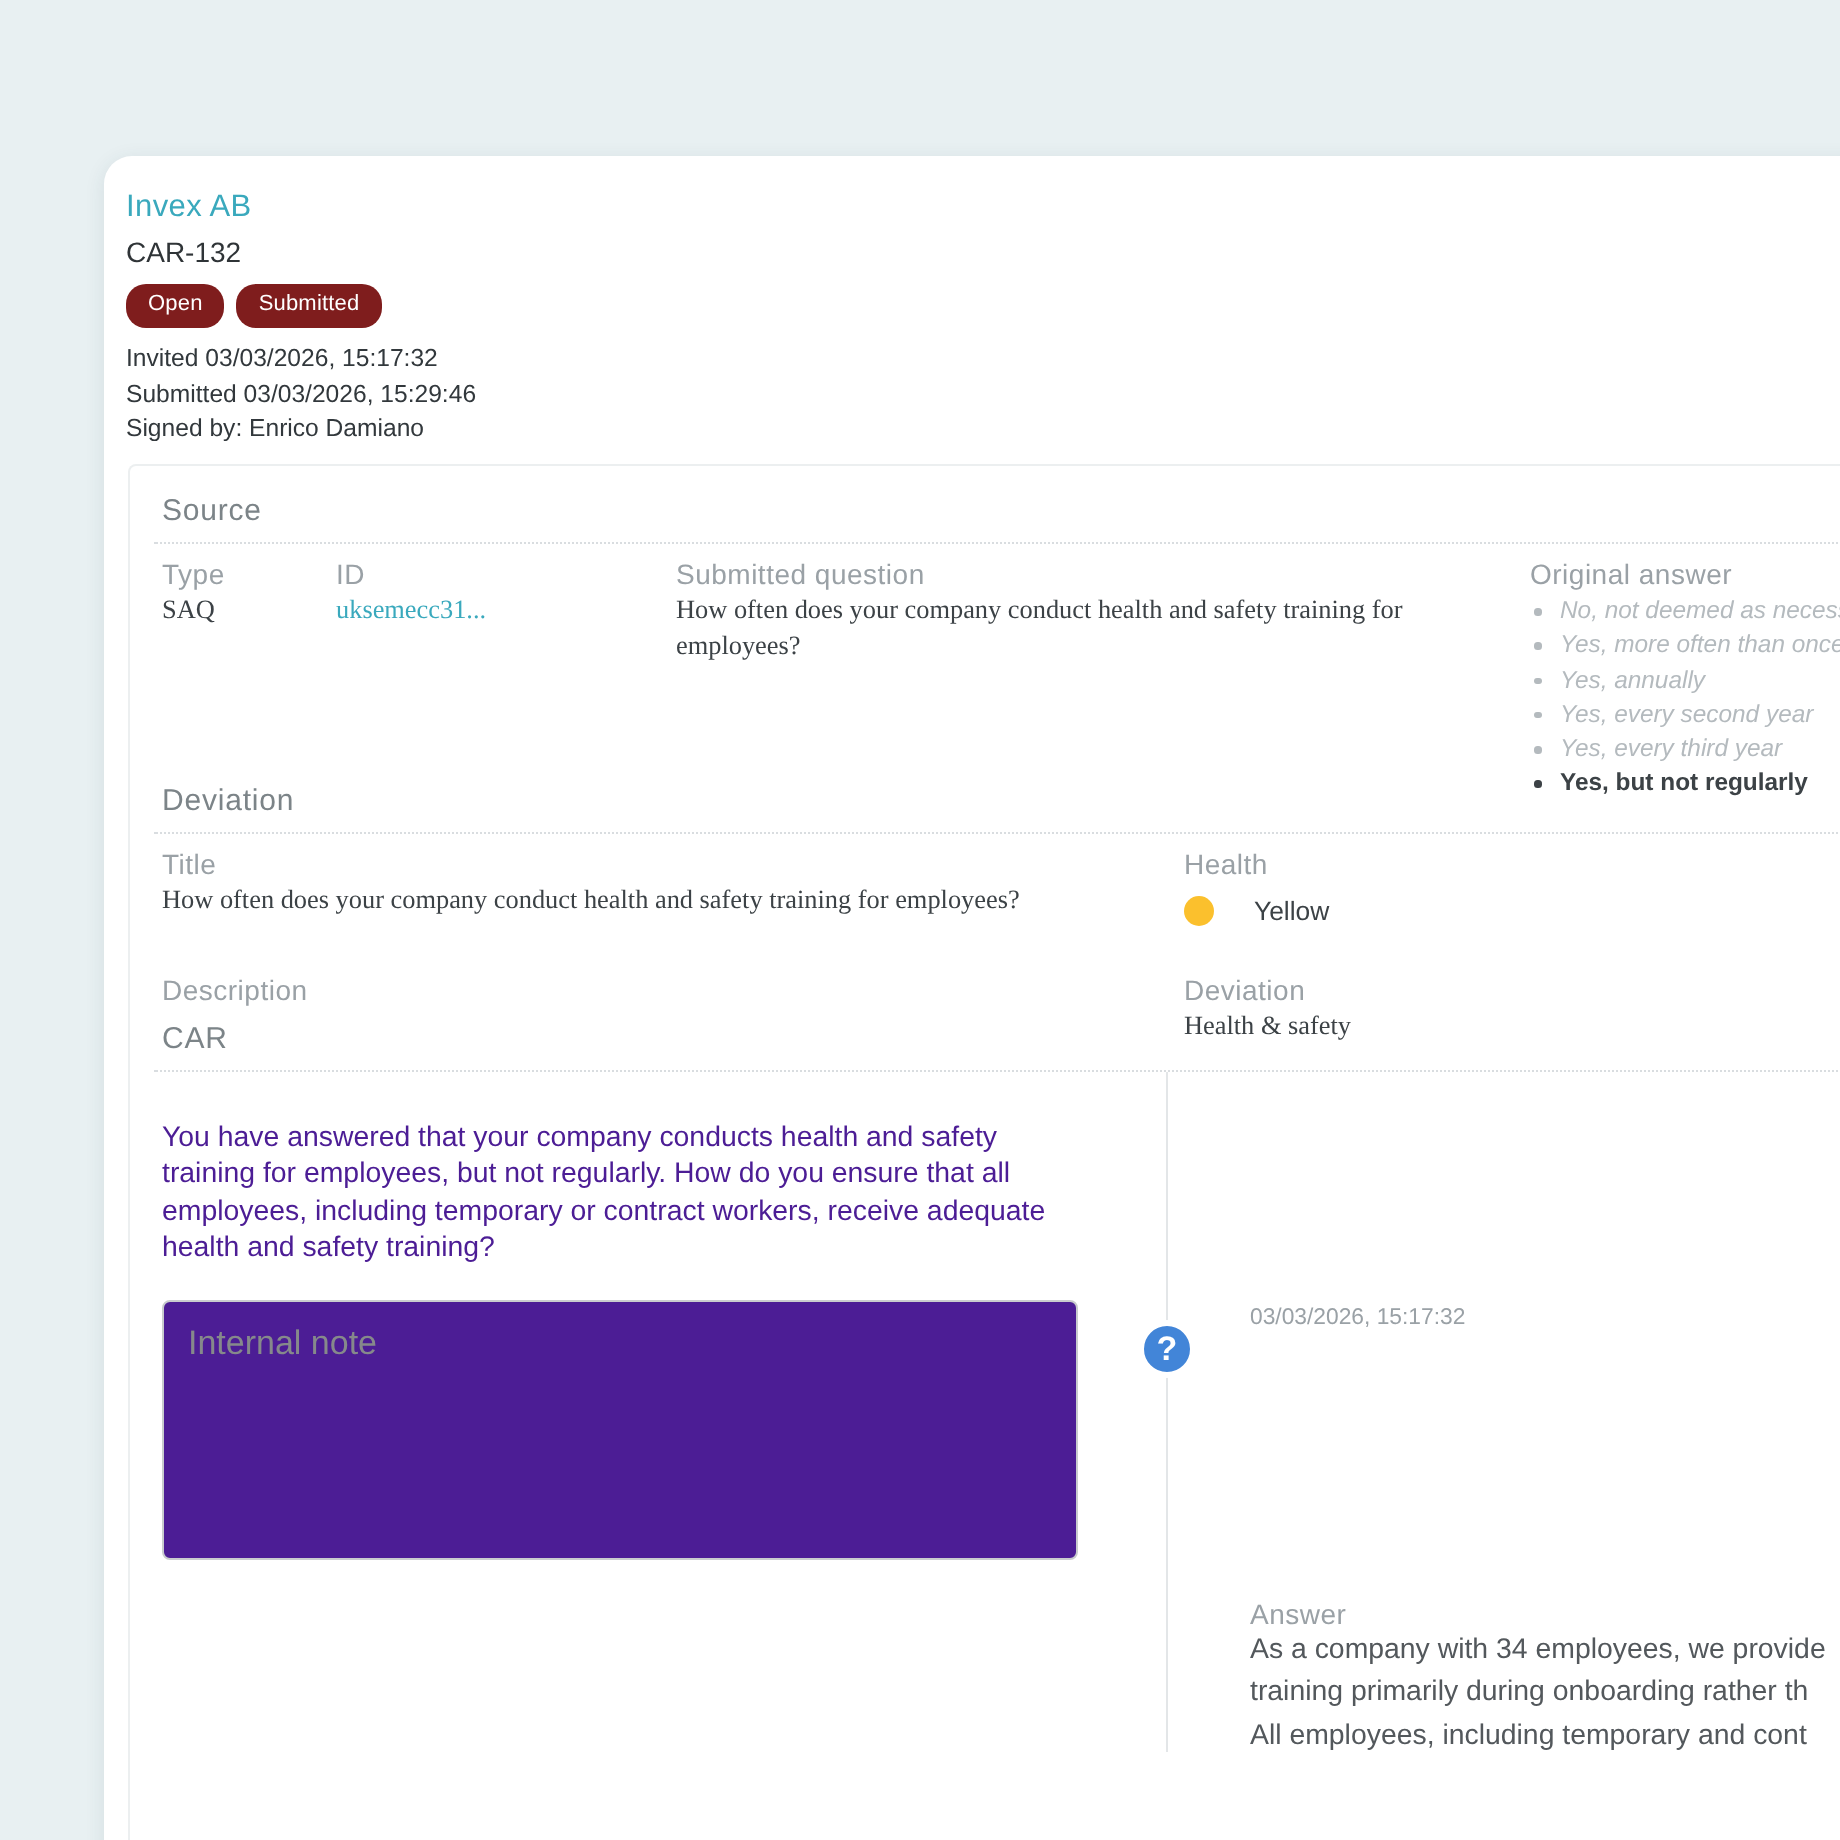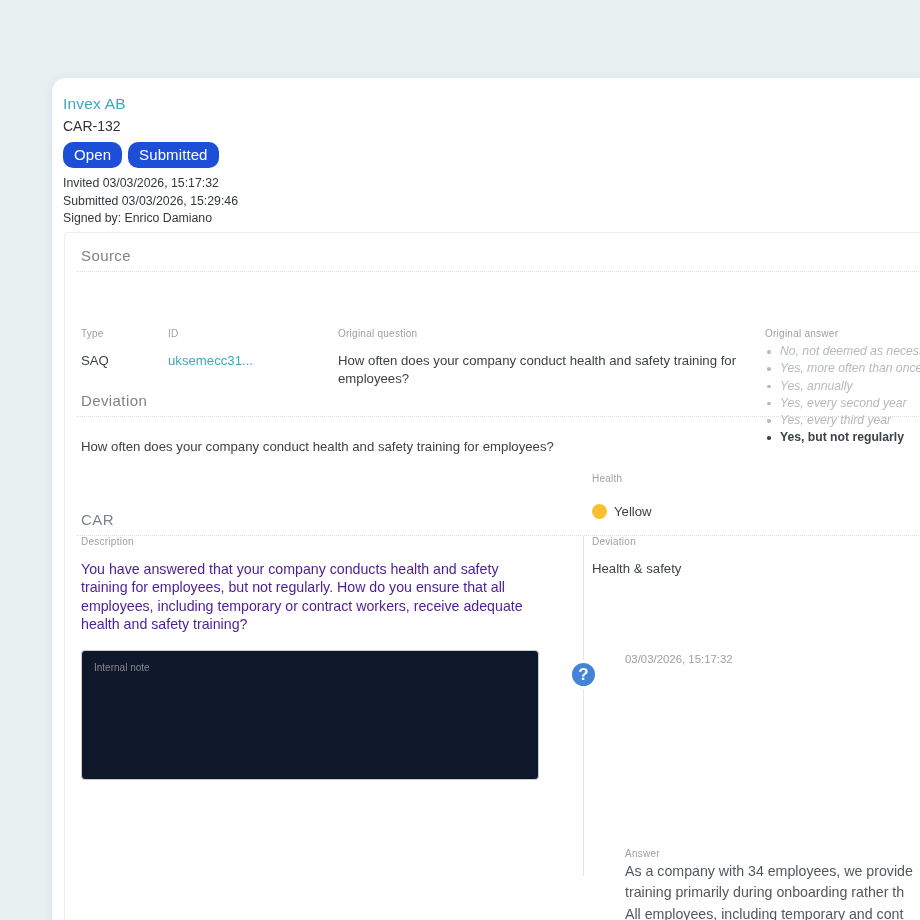--- a/index.html
+++ b/index.html
@@ -34,23 +34,23 @@
   }
   .car-id {
     color: #2f3437;
     font-size: 14px;
     line-height: 20px;
     margin-top: 2px;
   }
   .badges { margin-top: 6px; display: flex; gap: 6px; }
   .badge {
     display: inline-block;
-    background: #1d4ed8;
+    background: #7f1d1d;
     color: #ffffff;
-    font-size: 15px;
+    font-size: 11px;
     line-height: 1;
     padding: 5px 11px 6px;
     border-radius: 10px;
     letter-spacing: .1px;
   }
   .meta {
     margin-top: 7px;
     color: #32383c;
     font-size: 12.3px;
     line-height: 17.5px;
@@ -76,30 +76,30 @@
     padding-left: 16px;
   }
   .dotted {
     border-top: 1px dotted #d9dde0;
     margin: 7px 0 0 12px;
     width: 1032px;
   }
 
   .lbl {
     color: #9aa1a6;
-    font-size: 10px;
+    font-size: 14px;
     letter-spacing: .25px;
     line-height: 13px;
-    margin-top: 46px;
   }
   .val {
     color: #3c4246;
     font-size: 13.2px;
     line-height: 18px;
-    margin-top: 12px;
+    margin-top: 2px;
+    font-family: Liberation Serif, serif;
   }
   .link { color: #3aa9bd; }
 
   
   .src-row { position: relative; height: 118px; padding: 9px 0 0 16px; }
   .col { position: absolute; top: 9px; }
   .c-type { left: 16px; }
   .c-id   { left: 103px; }
   .c-q    { left: 273px; width: 400px; }
   .c-a    { left: 700px; width: 330px; }
@@ -129,21 +129,21 @@
   }
   .ans-list li.sel::before { background: #3c4246; }
 
   
   .dev-row { position: relative; padding: 9px 0 0 0; height: 92px; }
   .d-title { position: absolute; left: 16px; top: 9px; width: 500px; }
   .d-rate  { position: absolute; left: 527px; top: 9px; }
   .d-desc  { position: absolute; left: 16px; top: 72px; width: 480px; }
   .d-cat   { position: absolute; left: 527px; top: 72px; }
 
-  .rating { display: flex; align-items: center; gap: 7px; margin-top: 19px; }
+  .rating { display: flex; align-items: center; gap: 20px; margin-top: 9px; }
   .dot {
     width: 15px; height: 15px; border-radius: 50%;
     background: #fbc02d;
   }
   .rating-txt { color: #3c4246; font-size: 13.2px; }
 
   
   .car-body { position: relative; height: 340px; }
   .timeline {
     position: absolute;
@@ -170,24 +170,24 @@
     color: #4c1d95;
     font-size: 14.2px;
     line-height: 18.4px;
     margin-top: 2px;
   }
   .note {
     margin-top: 16px;
     width: 458px; height: 130px;
     border: 1px solid #c9ccce;
     border-radius: 4px;
-    background: #0f172a;
+    background: #4c1d95;
     color: #86898b;
     font-family: "Liberation Sans", sans-serif;
-    font-size: 10px;
+    font-size: 17px;
     padding: 11px 12px;
     resize: none;
     outline: none;
   }
   .note::placeholder { color: #86898b; }
 
   .tl-date {
     position: absolute;
     left: 560px; top: 117px;
     color: #9aa1a6;
@@ -231,21 +231,21 @@
     <div class="src-row">
       <div class="col c-type">
         <div class="lbl">Type</div>
         <div class="val">SAQ</div>
       </div>
       <div class="col c-id">
         <div class="lbl">ID</div>
         <div class="val link">uksemecc31...</div>
       </div>
       <div class="col c-q">
-        <div class="lbl">Original question</div>
+        <div class="lbl">Submitted question</div>
         <div class="val">How often does your company conduct health and safety training for employees?</div>
       </div>
       <div class="col c-a">
         <div class="lbl">Original answer</div>
         <ul class="ans-list" id="answer-options">
             <li>No, not deemed as necessary</li>
             <li>Yes, more often than once a year</li>
             <li>Yes, annually</li>
             <li>Yes, every second year</li>
             <li>Yes, every third year</li>
@@ -254,20 +254,21 @@
       </div>
     </div>
 
     <div style="padding-top:2px;">
       <div class="sec-title">Deviation</div>
       <div class="dotted"></div>
     </div>
 
     <div class="dev-row">
       <div class="d-title">
+        <div class="lbl">Title</div>
         <div class="val">How often does your company conduct health and safety training for employees?</div>
       </div>
       <div class="d-rate">
         <div class="lbl">Health</div>
         <div class="rating">
           <span class="dot" id="rating-dot" style="background: rgb(251, 192, 45);"></span>
           <span class="rating-txt">Yellow</span>
         </div>
       </div>
       <div class="d-desc">

